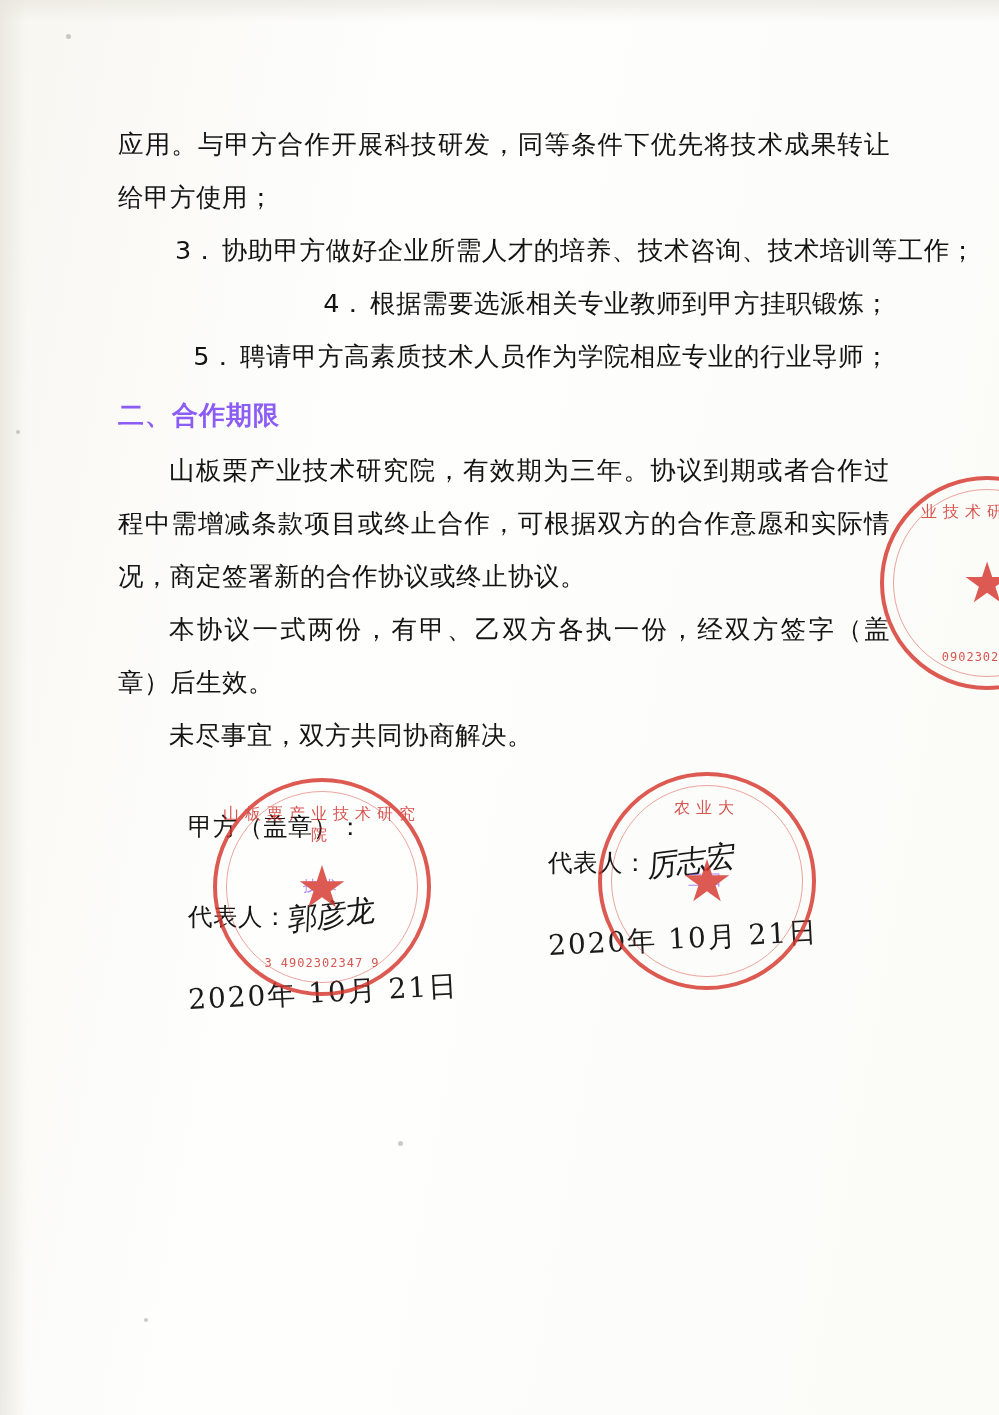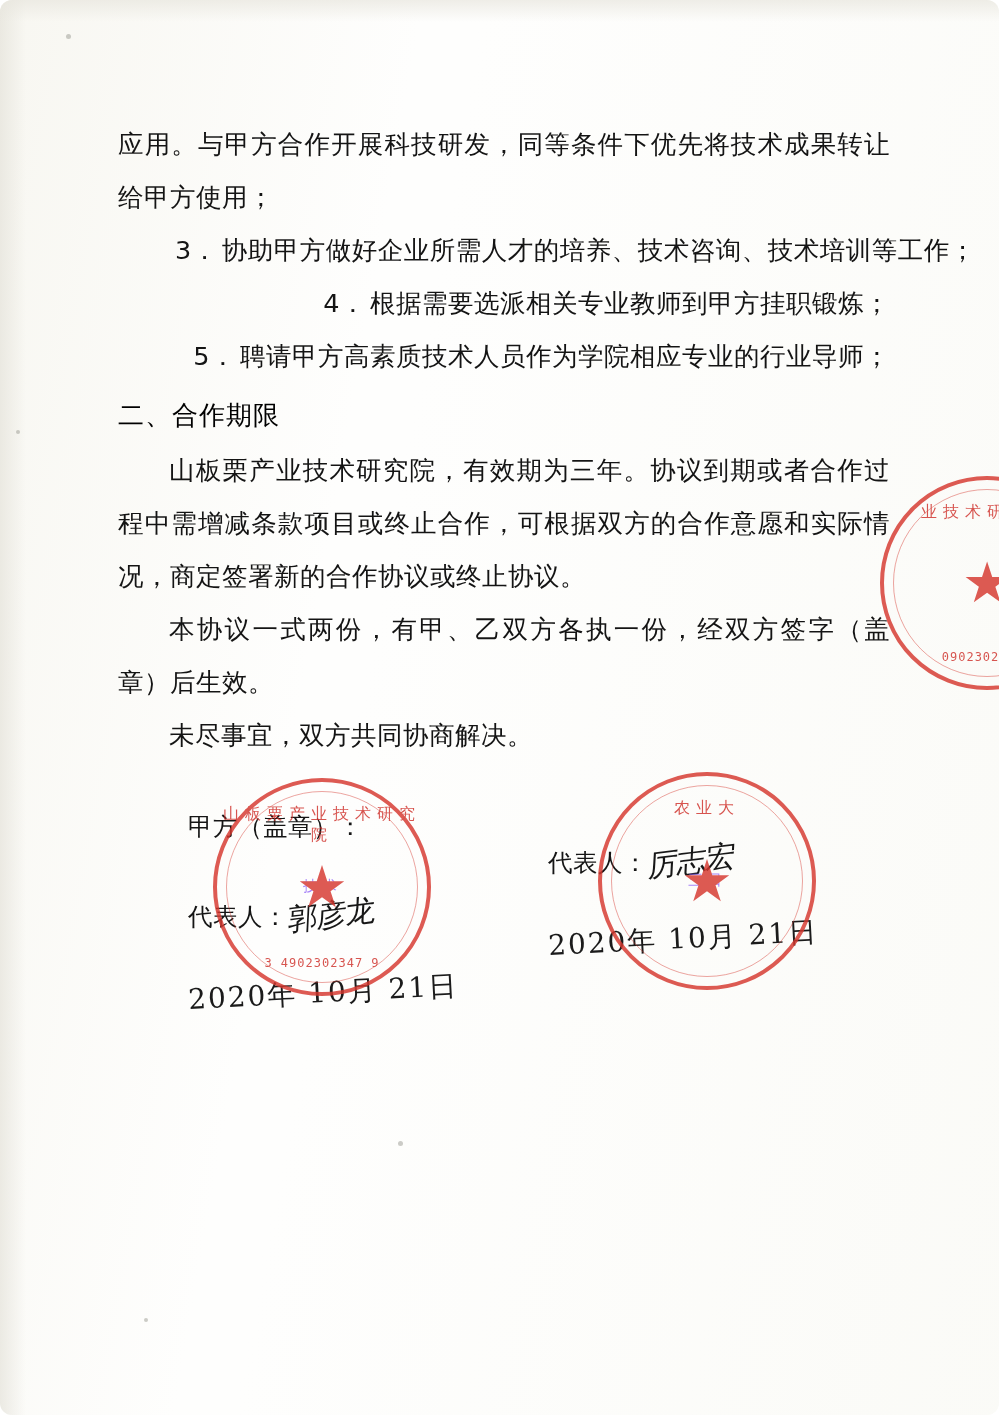--- a/index.html
+++ b/index.html
@@ -9,21 +9,20 @@
   }
   body {
     font-family: "DejaVu Sans", "Liberation Sans", sans-serif;
   }
   .page {
     position: relative;
     width: 999px;
     height: 1415px;
     background: #fdfdfb;
     overflow: hidden;
-    border-radius: 12px;
   }
   
   .paper-tint {
     position: absolute;
     inset: 0;
     background:
       linear-gradient(100deg, rgba(247,246,240,0.9) 0%, rgba(255,255,255,0.6) 35%, rgba(250,250,246,0.8) 100%);
     pointer-events: none;
   }
   .scan-edge-left {
@@ -73,24 +72,24 @@
     padding-left: 57px;
     white-space: nowrap;
     text-align: right;
   }
   .list-item .num {
     display: inline-block;
     margin-right: 4px;
   }
   .heading {
     font-size: 26px;
-    font-weight: normal;
+    font-weight: bold;
     line-height: 53px;
     letter-spacing: 1px;
-    color: #000000;
+    color: #8b5cf6;
     margin: 6px 0 2px 0;
   }
 
   
   .sig-area {
     position: absolute;
     left: 118px;
     top: 800px;
     width: 772px;
     height: 280px;

